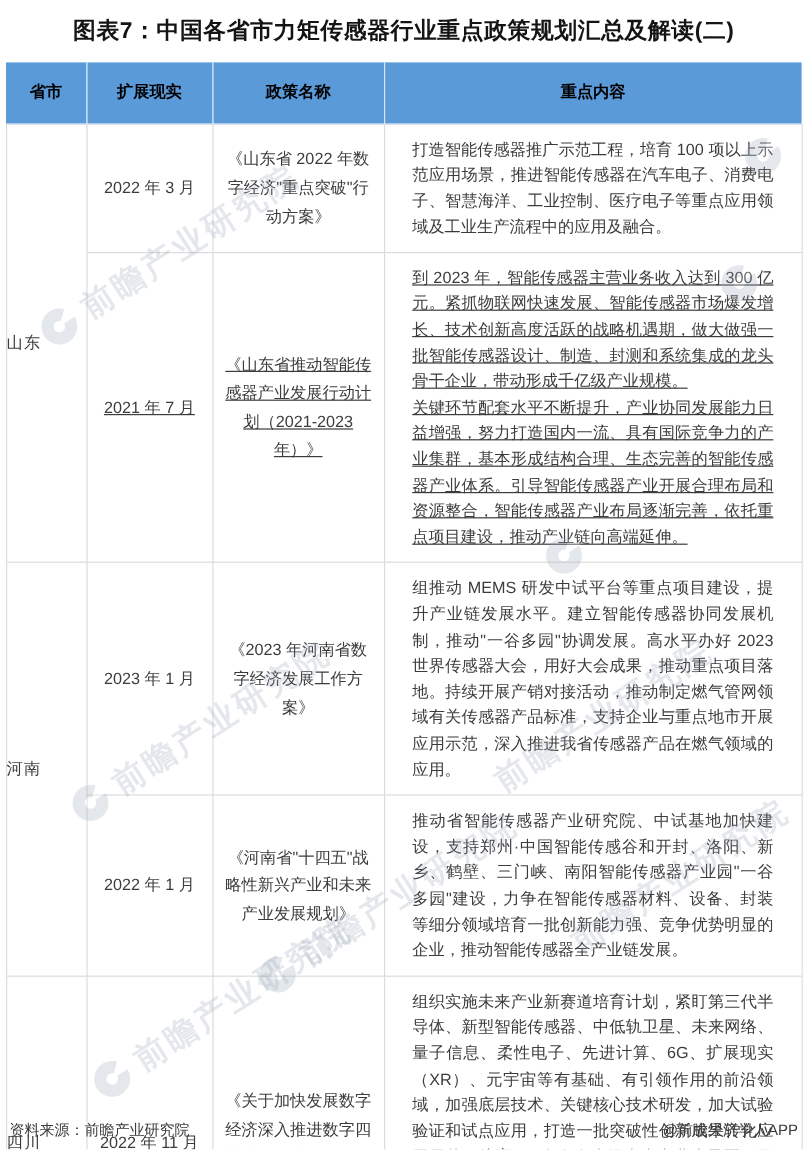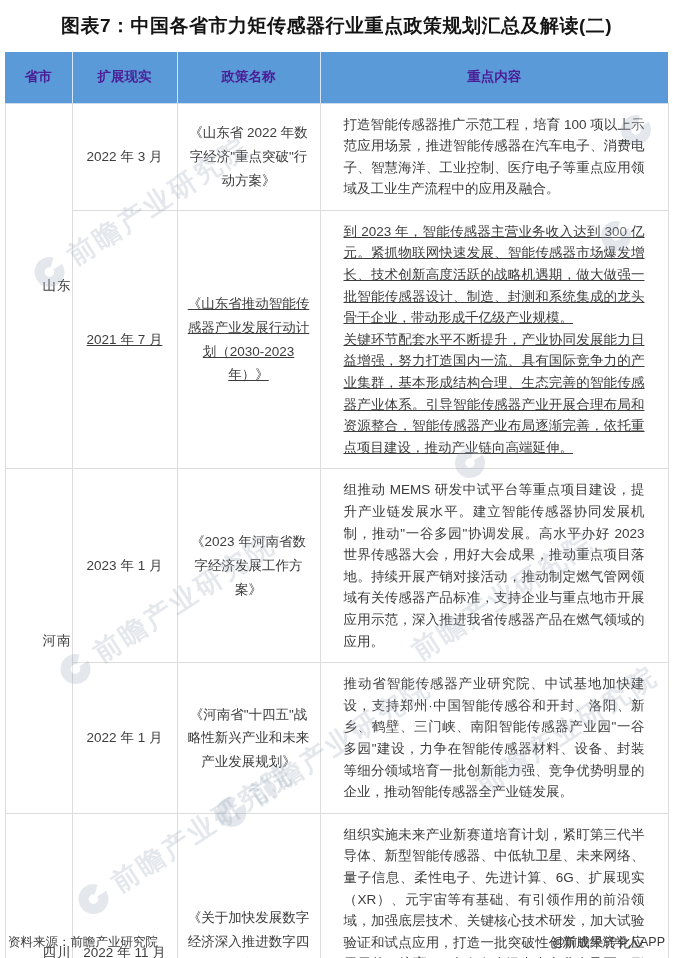--- a/index.html
+++ b/index.html
@@ -14,32 +14,32 @@
     padding-top:13px; letter-spacing:0.5px;
   }
   table.policy {
     width:663px; margin:13px auto 0; border-collapse:collapse; table-layout:fixed;
   }
   col.c-prov   { width:67px; }
   col.c-date   { width:105px; }
   col.c-policy { width:143px; }
   col.c-content{ width:348px; }
   thead th {
-    background:#5b9ad9; color:#4c1d95; font-size:13.5px; font-weight:bold;
+    background:#5b9ad9; color:#000000; font-size:13.5px; font-weight:bold;
     height:51px; text-align:center; vertical-align:middle;
     border-right:1px solid rgba(255,255,255,0.75);
     border-bottom:1px solid #cfdcea;
   }
   thead th:last-child { border-right:none; }
   tbody td {
     border:1px solid #dcdcdc; background:transparent;
     font-size:13.5px; color:#3c3c3c;
   }
   td.prov {
-    text-align:right; vertical-align:middle; letter-spacing:1px;
+    text-align:left; vertical-align:middle; letter-spacing:1px;
   }
   td.date {
     text-align:center; vertical-align:middle; padding:20px 6px;
     white-space:nowrap;
   }
   td.policy {
     text-align:center; vertical-align:middle; padding:8px 9px; line-height:1.75;
   }
   td.content {
     text-align:justify; vertical-align:middle; padding:10px 23px;
@@ -98,21 +98,21 @@
     </thead>
     <tbody>
       <tr class="r1">
         <td class="prov" rowspan="2">山东</td>
         <td class="date">2022 年 3 月</td>
         <td class="policy">《山东省 2022 年数字经济"重点突破"行动方案》</td>
         <td class="content">打造智能传感器推广示范工程，培育 100 项以上示范应用场景，推进智能传感器在汽车电子、消费电子、智慧海洋、工业控制、医疗电子等重点应用领域及工业生产流程中的应用及融合。</td>
       </tr>
       <tr class="r2">
         <td class="date">2021 年 7 月</td>
-        <td class="policy">《山东省推动智能传感器产业发展行动计划（2030-2023 年）》</td>
+        <td class="policy">《山东省推动智能传感器产业发展行动计划（2021-2023 年）》</td>
         <td class="content">到 2023 年，智能传感器主营业务收入达到 300 亿元。紧抓物联网快速发展、智能传感器市场爆发增长、技术创新高度活跃的战略机遇期，做大做强一批智能传感器设计、制造、封测和系统集成的龙头骨干企业，带动形成千亿级产业规模。
 关键环节配套水平不断提升，产业协同发展能力日益增强，努力打造国内一流、具有国际竞争力的产业集群，基本形成结构合理、生态完善的智能传感器产业体系。引导智能传感器产业开展合理布局和资源整合，智能传感器产业布局逐渐完善，依托重点项目建设，推动产业链向高端延伸。</td>
       </tr>
       <tr class="r3">
         <td class="prov" rowspan="2">河南</td>
         <td class="date">2023 年 1 月</td>
         <td class="policy">《2023 年河南省数字经济发展工作方案》</td>
         <td class="content">组推动 MEMS 研发中试平台等重点项目建设，提升产业链发展水平。建立智能传感器协同发展机制，推动"一谷多园"协调发展。高水平办好 2023 世界传感器大会，用好大会成果，推动重点项目落地。持续开展产销对接活动，推动制定燃气管网领域有关传感器产品标准，支持企业与重点地市开展应用示范，深入推进我省传感器产品在燃气领域的应用。</td>
       </tr>
       <tr class="r4">

